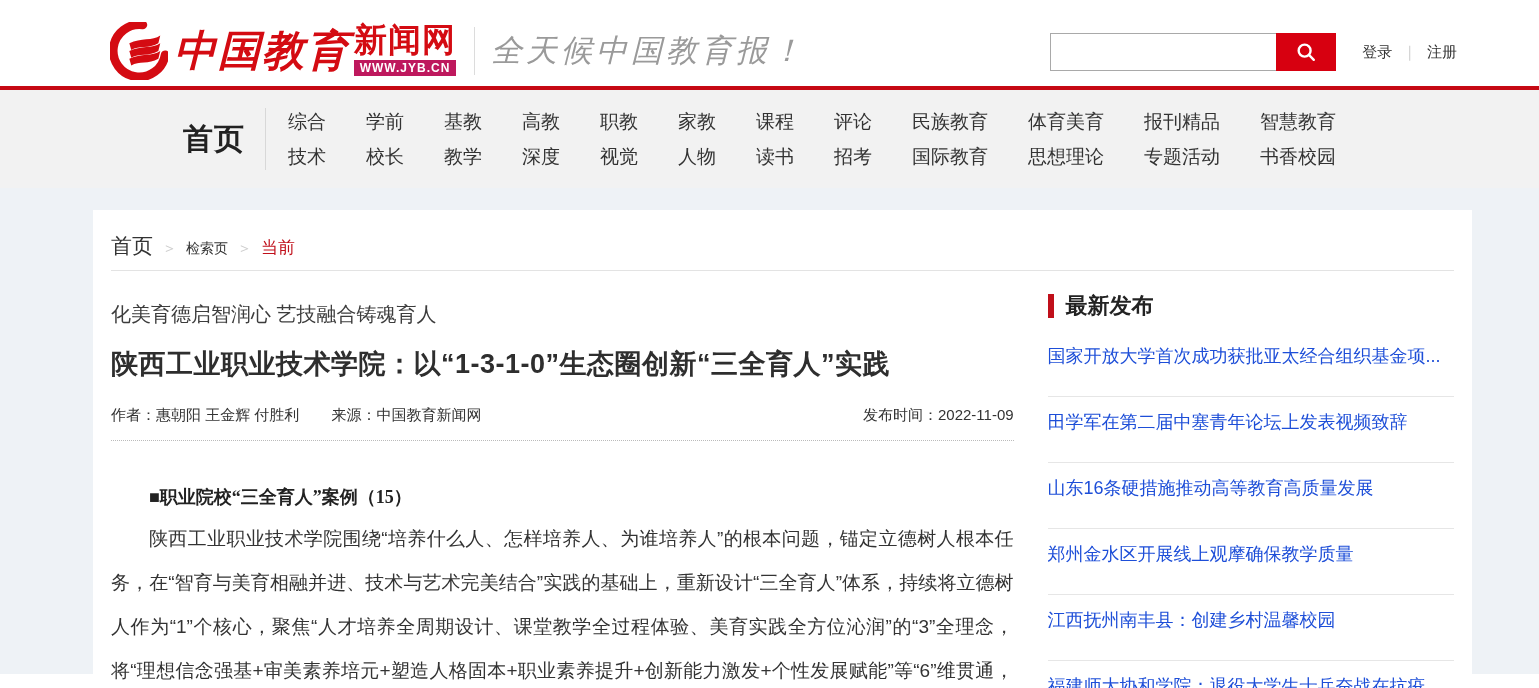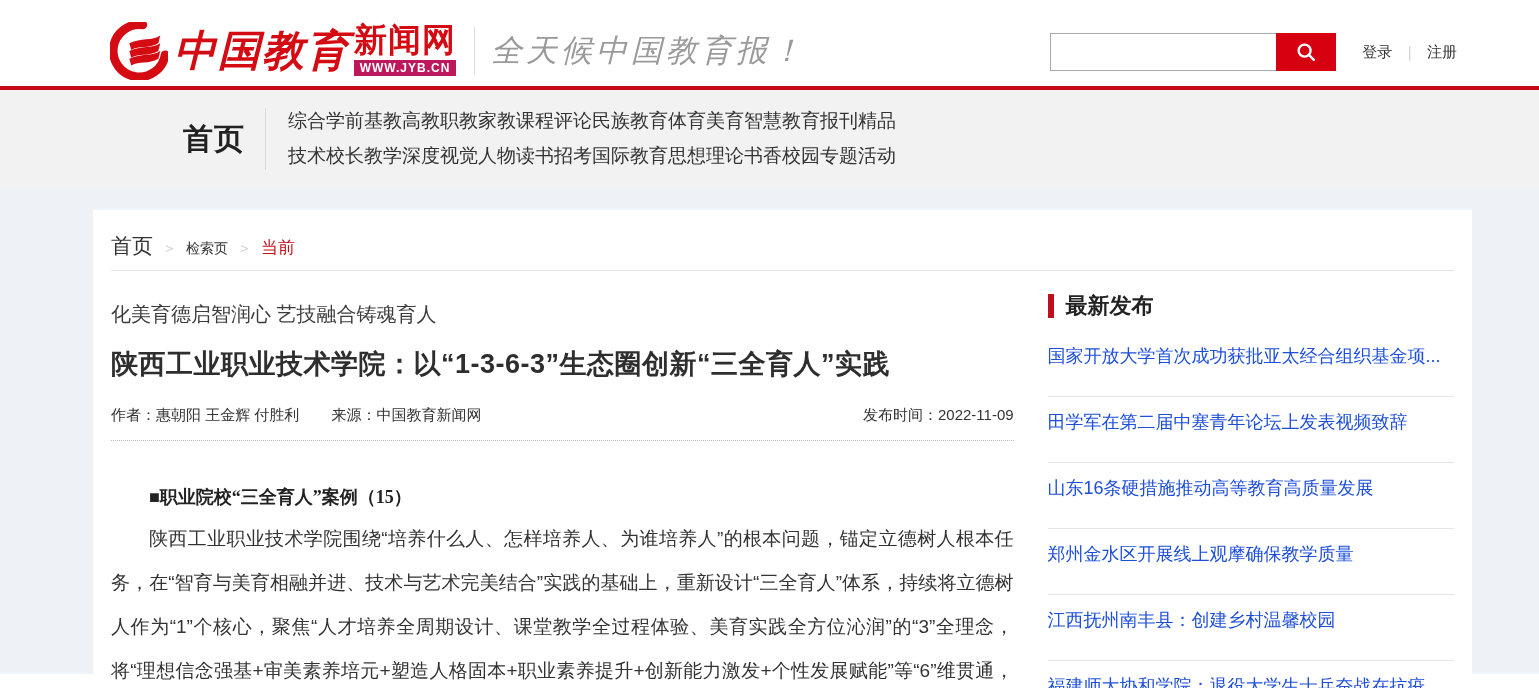--- a/index.html
+++ b/index.html
@@ -49,21 +49,21 @@
   }
   .auth{display:flex;align-items:center;margin-left:26px;font-size:15px;color:#333;}
   .auth a{color:#333;text-decoration:none;cursor:pointer;}
   .auth-sep{color:#c9c9c9;margin:0 10px;}
   
   .red-rule{height:4px;background:var(--accent);}
   
   .nav{height:98px;background:var(--nav-bg);display:flex;align-items:center;padding-left:183px;}
   .nav-home{font-size:30px;font-weight:bold;color:#222;letter-spacing:1px;cursor:pointer;}
   .nav-vsep{width:1px;height:62px;background:#d8d8d8;margin:0 22px 0 20px;}
-  .nav-cols{display:flex;font-family:Liberation Mono, monospace;}
+  .nav-cols{display:flex;gap:40px;}
   .nav-col{display:flex;flex-direction:column;gap:13px;}
   .nav-col a{font-size:19px;color:#333;text-decoration:none;line-height:22px;white-space:nowrap;cursor:pointer;}
   
   .page{background:var(--page-bg);padding:22px 0 0 93px;height:486px;}
   .card{background:#fff;width:1379px;min-height:464px;padding:16px 18px 0 18px;}
   .breadcrumb{display:flex;align-items:baseline;padding:6px 0 10px 0;border-bottom:1px solid #e3e3e3;}
   .bc-home{font-size:21px;color:#333;text-decoration:none;}
   .bc-sep{color:#ccc;font-size:15px;margin:0 9px;}
   .bc-mid{font-size:14px;color:#333;text-decoration:none;}
   .bc-cur{font-size:17px;color:#c00f1a;}
@@ -170,46 +170,46 @@
     </div>
     <div class="nav-col">
       <a>民族教育</a>
       <a>国际教育</a>
     </div>
     <div class="nav-col">
       <a>体育美育</a>
       <a>思想理论</a>
     </div>
     <div class="nav-col">
+      <a>报刊精品</a>
+      <a>专题活动</a>
+    </div>
+    <div class="nav-col">
       <a>智慧教育</a>
       <a>书香校园</a>
-    </div>
-    <div class="nav-col">
-      <a>报刊精品</a>
-      <a>专题活动</a>
     </div>
   </div>
 </div>
 
 <div class="page">
   <div class="card">
 
     <div class="breadcrumb">
       <a class="bc-home">首页</a>
       <span class="bc-sep">＞</span>
       <a class="bc-mid">检索页</a>
       <span class="bc-sep">＞</span>
       <span class="bc-cur">当前</span>
     </div>
 
     <div class="columns">
 
       <div class="main-col">
         <div class="article-subtitle">化美育德启智润心 艺技融合铸魂育人</div>
-        <h1 class="article-title">陕西工业职业技术学院：以“1-3-6-3”生态圈创新“三全育人”实践</h1>
+        <h1 class="article-title">陕西工业职业技术学院：以“1-3-1-0”生态圈创新“三全育人”实践</h1>
         <div class="article-meta">
           <span class="meta-left">
             <span>作者：惠朝阳 王金辉 付胜利</span>
             <span>来源：中国教育新闻网</span>
           </span>
           <span>发布时间：2022-11-09</span>
         </div>
         <hr class="dotted">
         <p class="article-lead">■职业院校“三全育人”案例（15）</p>
         <p class="article-body">陕西工业职业技术学院围绕“培养什么人、怎样培养人、为谁培养人”的根本问题，锚定立德树人根本任务，在“智育与美育相融并进、技术与艺术完美结合”实践的基础上，重新设计“三全育人”体系，持续将立德树人作为“1”个核心，聚焦“人才培养全周期设计、课堂教学全过程体验、美育实践全方位沁润”的“3”全理念，将“理想信念强基+审美素养培元+塑造人格固本+职业素养提升+创新能力激发+个性发展赋能”等“6”维贯通，涵育学生的理想美、品德美、传统美、心灵美、形象美、职业美、礼仪美、技术美、劳动美、创造美等“10”美，构建</p>

